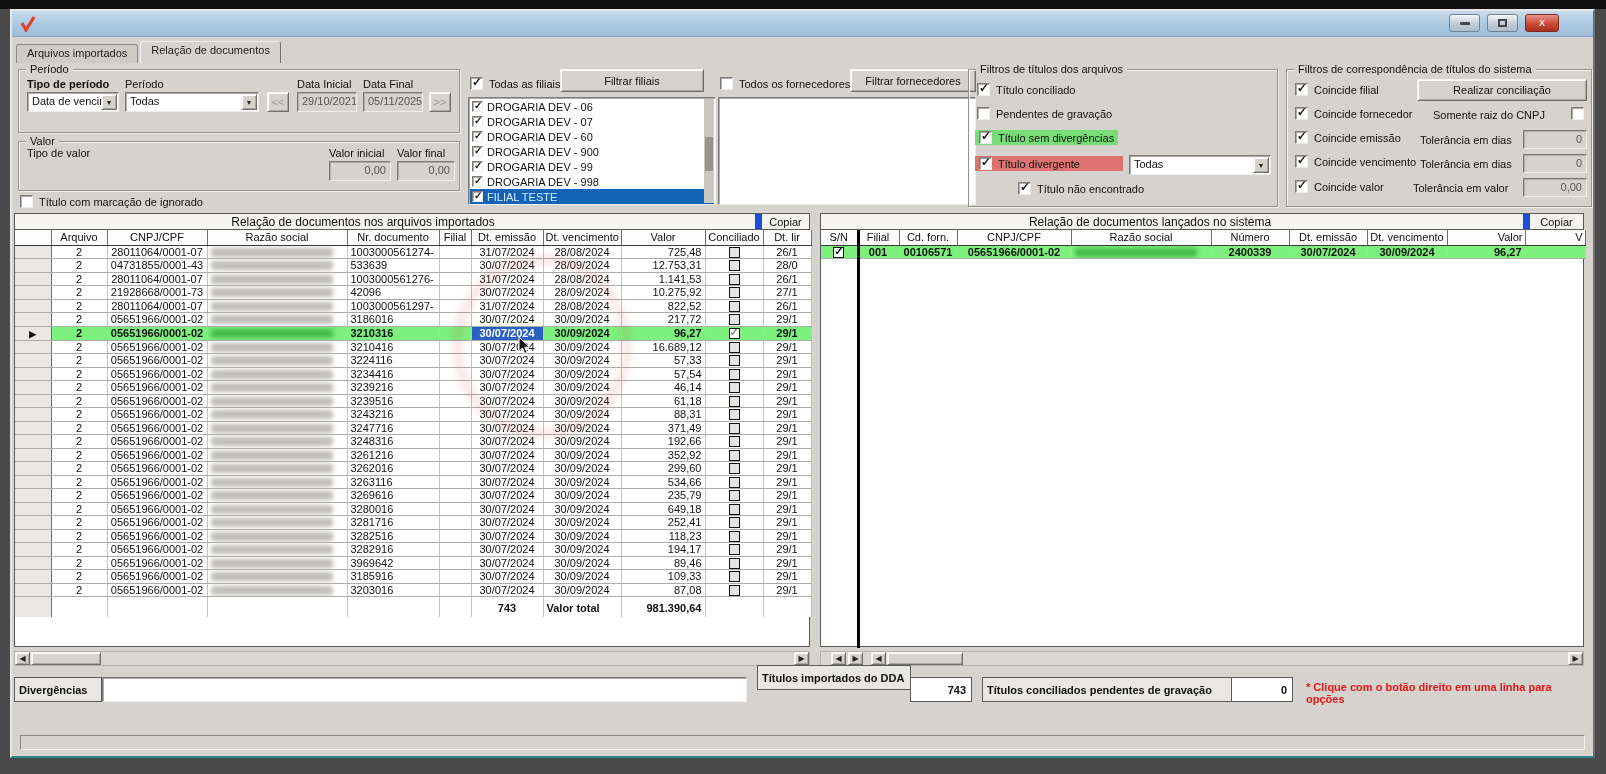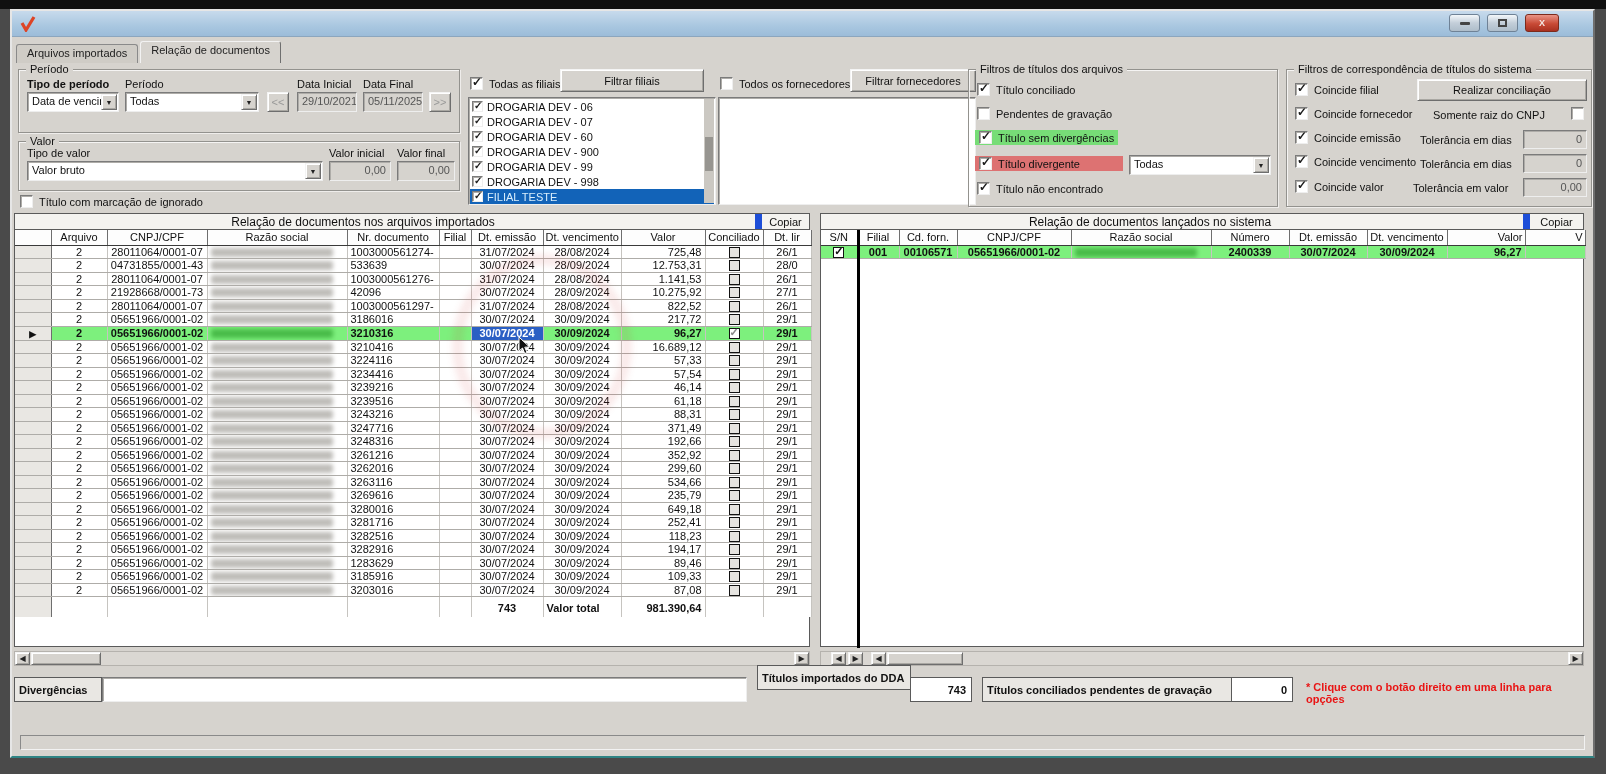--- a/index.html
+++ b/index.html
@@ -137,24 +137,20 @@
     <span class="lbl" style="left:278px;top:8px;">Data Inicial</span>
     <div class="tinput sunken dis" style="left:278px;top:22px;width:60px;height:20px;">29/10/2021</div>
     <span class="lbl" style="left:344px;top:8px;">Data Final</span>
     <div class="tinput sunken dis" style="left:344px;top:22px;width:60px;height:20px;">05/11/2025</div>
     <div class="btn raised" style="left:410px;top:22px;width:22px;height:20px;color:#999;">&gt;&gt;</div>
   </div>
 
   <div class="group" style="left:6px;top:130px;width:442px;height:50px;">
     <span class="legend">Valor</span>
     <span class="lbl" style="left:8px;top:5px;">Tipo de valor</span>
-    <div class="combo sunken" style="left:8px;top:19px;width:296px;height:20px;">
-      <span>Valor bruto</span>
-      <span class="drop raised">▼</span>
-    </div>
     <span class="lbl" style="left:310px;top:5px;">Valor inicial</span>
     <div class="tinput num sunken dis" style="left:310px;top:19px;width:62px;height:20px;">0,00</div>
     <span class="lbl" style="left:378px;top:5px;">Valor final</span>
     <div class="tinput num sunken dis" style="left:378px;top:19px;width:58px;height:20px;">0,00</div>
   </div>
 
   <div class="cbrow" style="left:8px;top:184px;">
     <span class="cb sunken"></span>
     <span>Título com marcação de ignorado</span>
   </div>
@@ -220,21 +216,21 @@
       <span>Título sem divergências</span>
     </div>
     <div class="cbrow hl-red" style="left:6px;top:86px;width:148px;">
       <span class="cb sunken on"></span>
       <span>Título divergente</span>
     </div>
     <div class="combo sunken" style="left:160px;top:85px;width:142px;height:20px;">
       <span>Todas</span>
       <span class="drop raised">▼</span>
     </div>
-    <div class="cbrow" style="left:8px;top:112px;">
+    <div class="cbrow" style="left:8px;top:112px;padding-left:41px;">
       <span class="cb sunken on"></span>
       <span>Título não encontrado</span>
     </div>
   </div>
 
   <div class="group" style="left:1274px;top:58px;width:306px;height:138px;">
     <span class="legend">Filtros de correspondência de títulos do sistema</span>
     <div class="cbrow" style="left:8px;top:13px;">
       <span class="cb sunken on"></span>
       <span>Coincide filial</span>
@@ -598,21 +594,21 @@
     <td class="c">30/09/2024</td>
     <td class="r">194,17</td>
     <td class="c"><span class="gcb  "></span></td>
     <td class="c">29/1</td>
   </tr>
           <tr class="">
     <td class="ind"></td>
     <td class="c">2</td>
     <td class="c">05651966/0001-02</td>
     <td><span class="redact "></span></td>
-    <td>1283629</td>
+    <td>3969642</td>
     <td></td>
     <td class="c ">30/07/2024</td>
     <td class="c">30/09/2024</td>
     <td class="r">89,46</td>
     <td class="c"><span class="gcb  "></span></td>
     <td class="c">29/1</td>
   </tr>
           <tr class="">
     <td class="ind"></td>
     <td class="c">2</td>

